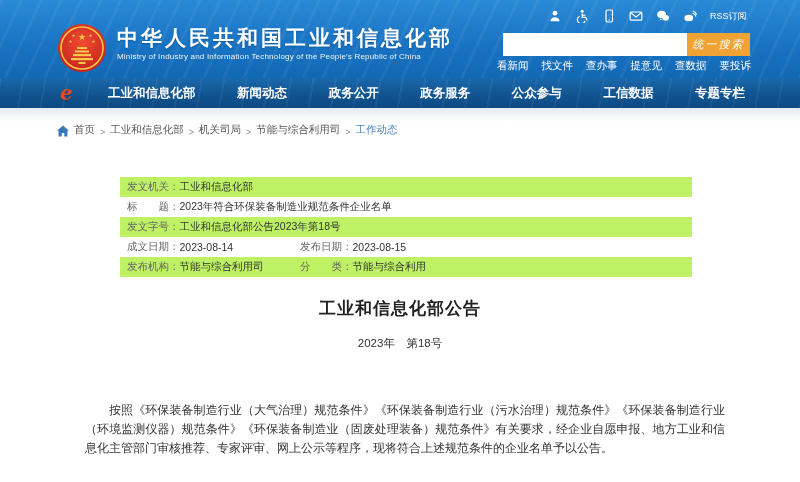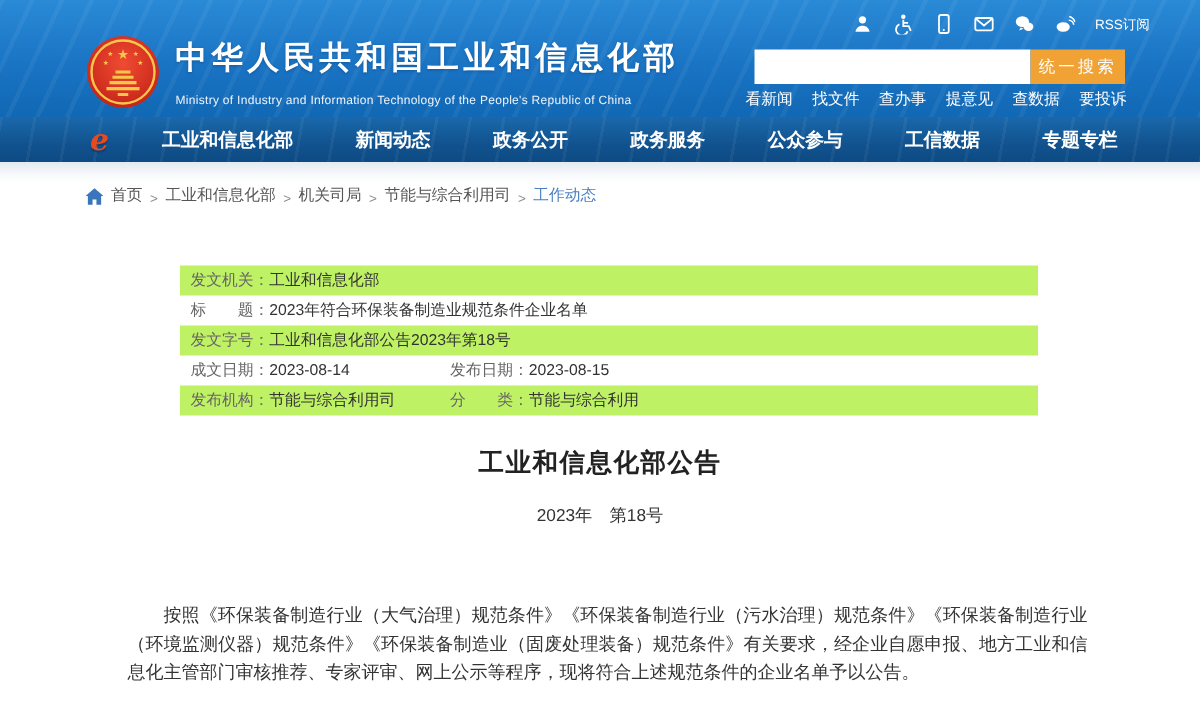--- a/index.html
+++ b/index.html
@@ -12,31 +12,31 @@
     position:absolute; left:0; top:0; width:800px; height:78px;
     background:linear-gradient(180deg,#2a8ad6 0%,#1a74c4 55%,#1168b4 100%);
   }
   .header::after {
     content:""; position:absolute; inset:0; pointer-events:none;
     background:repeating-linear-gradient(115deg, rgba(255,255,255,.05) 0 3px, rgba(255,255,255,0) 3px 18px);
   }
   .emblem { position:absolute; left:57px; top:23px; width:50px; height:50px; z-index:2; }
   .title-block { position:absolute; left:117px; top:24px; z-index:2; color:#fff; }
   .site-title { font-size:21px; font-weight:bold; letter-spacing:3px; color:#fff; text-shadow:0 1px 2px rgba(0,40,90,.35); white-space:nowrap; }
-  .site-subtitle { margin-top:10px; font-size:8px; letter-spacing:.2px; color:rgba(255,255,255,.92); white-space:nowrap; }
-
-  .utility { position:absolute; left:568px; top:8px; height:16px; display:flex; align-items:center; gap:13px; z-index:3; }
+  .site-subtitle { margin-top:0; font-size:8px; letter-spacing:.2px; color:rgba(255,255,255,.92); white-space:nowrap; }
+
+  .utility { position:absolute; left:548px; top:8px; height:16px; display:flex; align-items:center; gap:13px; z-index:3; }
   .utility .uicon { display:inline-flex; width:14px; height:14px; align-items:center; justify-content:center; cursor:pointer; }
   .rss-label { font-size:9px; color:#fff; cursor:pointer; white-space:nowrap; }
 
   .search-row { position:absolute; left:503px; top:33px; display:flex; z-index:3; }
   .search-input { width:184px; height:23px; border:none; outline:none; background:#fff; font-size:11px; padding:0 6px; }
   .search-btn {
     width:63px; height:23px; border:none; background:#f0a235; color:#fff;
-    font-size:11px; letter-spacing:2px; cursor:pointer; font-family:inherit;
+    font-size:11px; letter-spacing:2px; cursor:pointer; font-family:inherit;font-style:italic;
   }
   .quick-links { position:absolute; left:497px; top:59px; display:flex; gap:13px; z-index:3; }
   .quick-links a { color:#fff; font-size:10.5px; text-decoration:none; cursor:pointer; white-space:nowrap; }
 
   
   .nav {
     position:absolute; left:0; top:78px; width:800px; height:30px;
     background:linear-gradient(180deg,#1a68ab 0%,#11538f 60%,#0d4a83 100%);
   }
   .nav::after {

